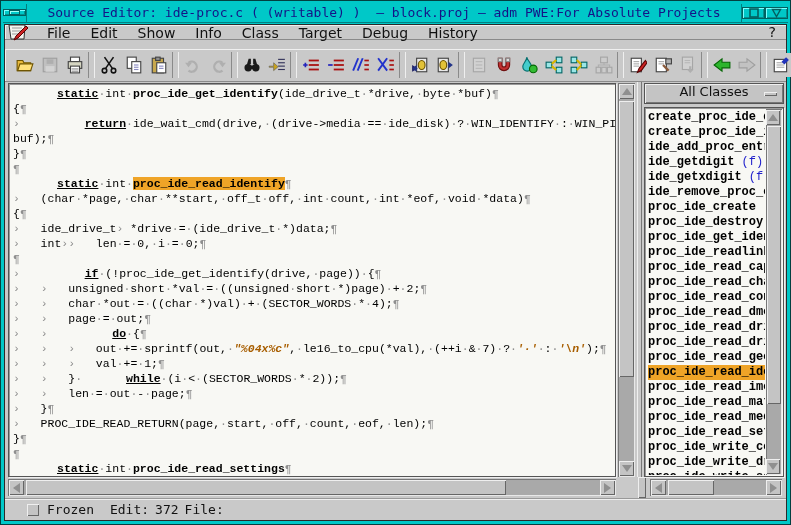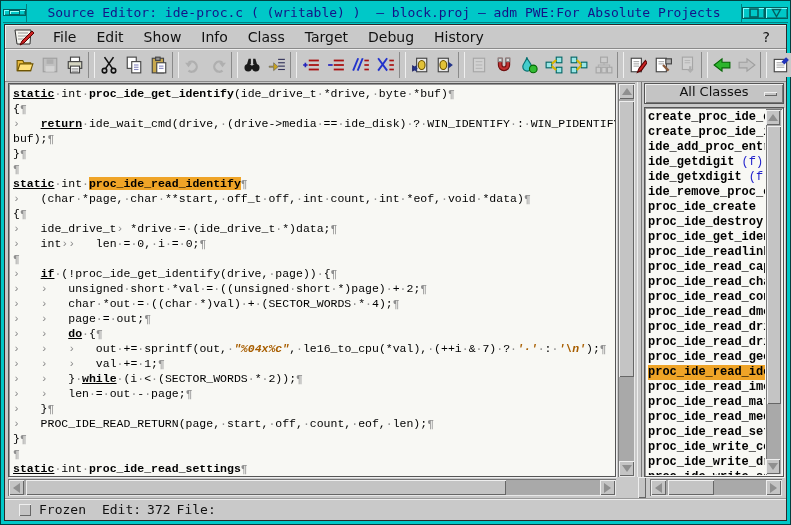--- a/index.html
+++ b/index.html
@@ -8,43 +8,43 @@
   
   .titlebar{position:absolute;left:2px;top:2px;right:2px;height:19px;display:flex;align-items:center;
             border-bottom:1px solid #027f7f;}
   .tb-btn{width:21px;background:#00c8c8;border:1px solid #026060;box-shadow:inset 1px 1px 0 #7fffff,inset -1px -1px 0 #028f8f;
           display:flex;align-items:center;justify-content:center;cursor:pointer;}
   .tb-title{flex:1;text-align:center;font-family:"DejaVu Sans Mono",monospace;font-size:13px;line-height:18px;
             color:#141487;white-space:pre;overflow:hidden;border-left:1px solid #027f7f;border-right:1px solid #027f7f;}
   .dashglyph{width:9px;height:3px;background:#00c8c8;border:1px solid #025f5f;box-shadow:inset 1px 1px 0 #9ffff4;}
   
   .app{position:absolute;left:3px;top:23px;right:3px;bottom:3px;background:#c9c9c9;border:1px solid #2a2a2a;}
-  .menubar{position:absolute;left:0;top:0;right:0;height:24px;display:flex;align-items:center;
-           border-bottom:1px solid #8a8a8a;box-shadow:inset 1px 1px 0 #efefef;padding:0 8px;box-sizing:border-box;}
+  .menubar{position:absolute;left:0;top:0;right:0;height:15px;display:flex;align-items:center;
+           border-bottom:1px solid #8a8a8a;box-shadow:inset 1px 1px 0 #efefef;padding:0 2px;box-sizing:border-box;}
   .appicon{width:22px;height:18px;margin-right:8px;}
   .mitem{font-size:14px;color:#111;padding:2px 10px;cursor:pointer;}
   .mhelp{margin-left:auto;font-size:14px;color:#111;padding:2px 8px;cursor:pointer;}
   
   .toolbar{position:absolute;left:0;top:24px;right:0;height:33px;display:flex;align-items:center;
            border-bottom:1px solid #8a8a8a;box-shadow:inset 1px 1px 0 #efefef;padding:0 2px;box-sizing:border-box;}
   .grip{width:9px;height:26px;margin:0 4px 0 1px;background:#c9c9c9;box-shadow:inset 1px 1px 0 #efefef,inset -1px -1px 0 #777;
         background-image:radial-gradient(circle,#888 1px,transparent 1.2px);background-size:4px 5px;background-position:2px 2px;}
   .tbtn{width:23px;height:24px;margin:0 1px;border:0;background:#c9c9c9;padding:2px;box-sizing:border-box;cursor:pointer;
         display:flex;align-items:center;justify-content:center;}
   .tbtn svg{width:18px;height:18px;display:block;}
   .tbtn.off{opacity:.55;filter:grayscale(1);}
   .tsep{width:7px;height:26px;margin:0 1px;border-left:1px solid #8a8a8a;border-right:1px solid #efefef;box-sizing:border-box;}
   
   .main{position:absolute;left:0;top:57px;right:0;bottom:43px;}
   .editor{position:absolute;left:3px;top:1px;bottom:0;width:608px;background:#f8f8f4;box-sizing:border-box;
           border:1px solid #555;box-shadow:inset 1px 1px 0 #9a9a9a,1px 1px 0 #efefef;overflow:hidden;cursor:text;}
   .code{position:absolute;inset:2px 0 0 4px;font-family:"Liberation Mono","DejaVu Sans Mono",monospace;
         font-size:11.5px;line-height:15px;color:#000;white-space:pre;}
   .cl{height:15px;overflow:hidden;}
-  .kw{font-weight:bold;text-decoration:underline;}
+  .kw{font-weight:bold;text-decoration:underline;margin-left:44px;}
   .fn{font-weight:bold;}
   .hl{font-weight:bold;background:#efa427;}
   .st{color:#a85e00;font-style:italic;font-weight:bold;}
   .ws{color:#8f8f8f;font-style:normal;font-weight:normal;text-decoration:none;}
   
   .sb{position:absolute;background:#a9a9a9;box-shadow:inset 1px 1px 0 #777,inset -1px -1px 0 #e8e8e8;}
   .sb .arrow{position:absolute;width:15px;height:15px;background:#c4c4c4;box-shadow:inset 1px 1px 0 #efefef,inset -1px -1px 0 #666;
              display:flex;align-items:center;justify-content:center;cursor:pointer;}
   .sb .thumb{position:absolute;background:#c4c4c4;box-shadow:inset 1px 1px 0 #efefef,inset -1px -1px 0 #666;cursor:grab;}
   .tri{width:0;height:0;}
@@ -72,21 +72,21 @@
   .list-vscroll{right:1px;top:1px;bottom:1px;width:16px;}
   
   .hrow{position:absolute;left:0;right:0;bottom:22px;height:21px;}
   .ed-hscroll{left:3px;top:2px;height:17px;width:608px;}
   .hgrip{position:absolute;left:633px;top:0;height:21px;width:8px;background:#c4c4c4;
          box-shadow:inset 1px 1px 0 #efefef,inset -1px -1px 0 #666;cursor:col-resize;}
   .side-hscroll{left:645px;top:2px;height:17px;right:4px;}
   
   .statusbar{position:absolute;left:0;right:0;bottom:0;height:22px;border-top:1px solid #999;
              box-shadow:inset 0 1px 0 #efefef;display:flex;align-items:center;
-             font-family:"DejaVu Sans Mono",monospace;font-size:13px;color:#111;padding:0 14px;box-sizing:border-box;}
+             font-family:"DejaVu Sans Mono",monospace;font-size:13px;color:#111;padding:0 22px;box-sizing:border-box;}
   .toggle{width:12px;height:12px;background:#c4c4c4;box-shadow:inset 1px 1px 0 #efefef,inset -1px -1px 0 #666;
           margin-right:8px;cursor:pointer;flex:none;}
   .stlabel{margin-right:6px;white-space:pre;}
 </style>
 </head>
 <body>
 
 <div id="win">
 
   <div class="titlebar">

